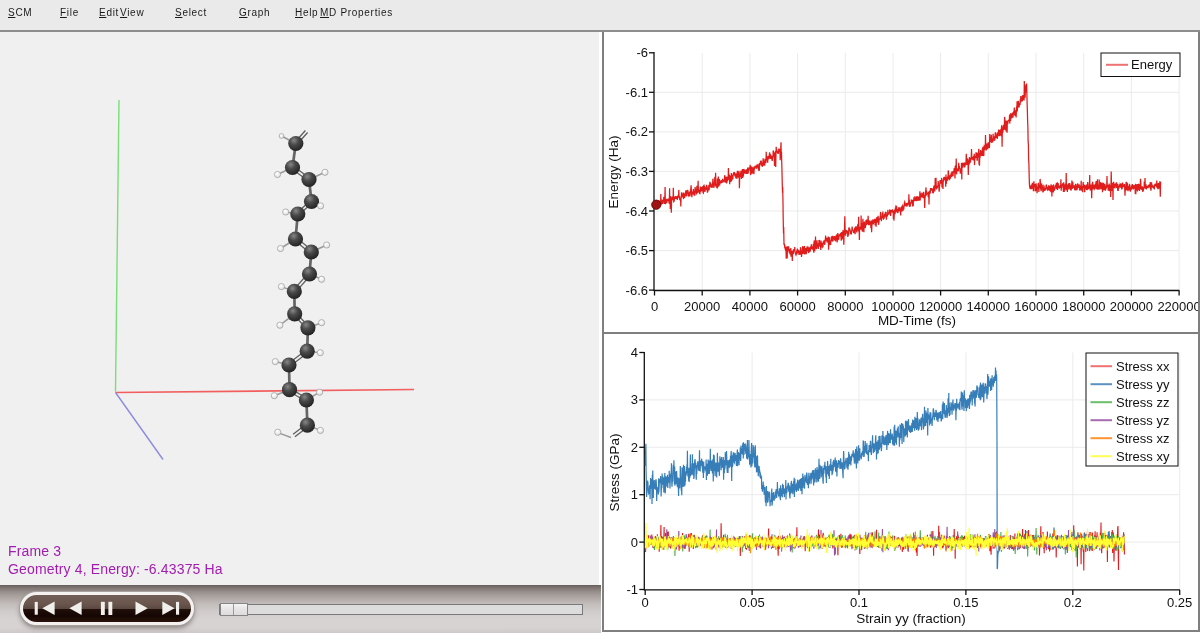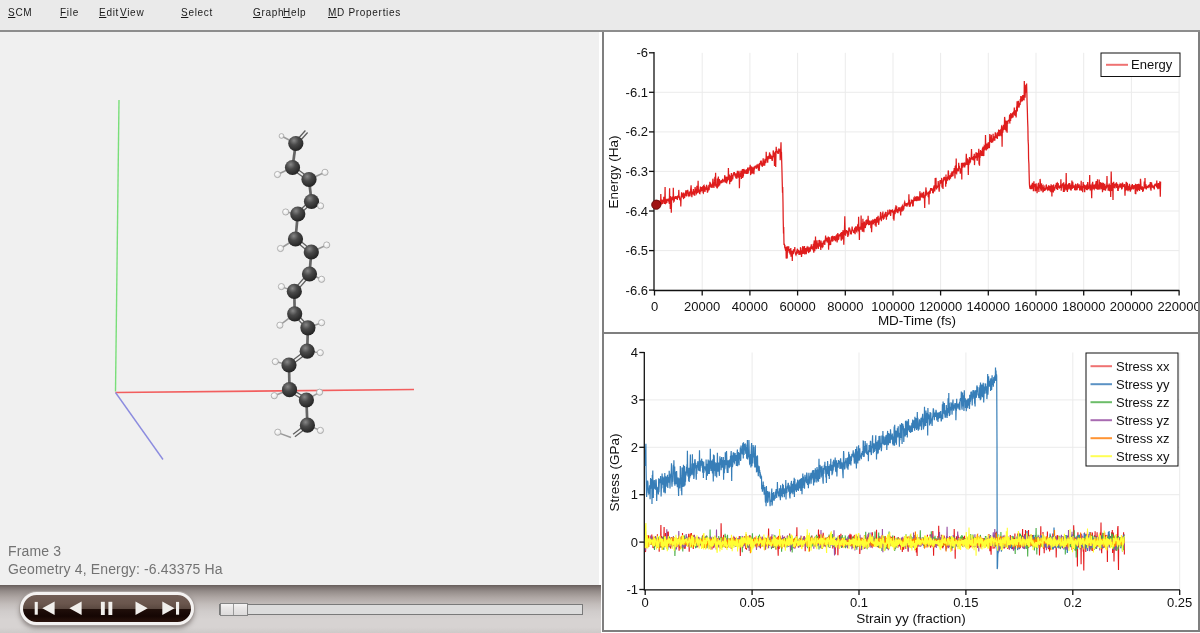--- a/index.html
+++ b/index.html
@@ -1,21 +1,21 @@
 <!DOCTYPE html>
 <html><head><meta charset="utf-8">
 <style>
 * { margin:0; padding:0; box-sizing:border-box; }
 html,body { width:1200px; height:633px; overflow:hidden;
   font-family:"Liberation Sans", sans-serif; background:#fff; }
 #menubar { position:absolute; left:0; top:0; width:1200px; height:32px;
   background:#eaeaea; border-bottom:2px solid #8d8d8d; }
 .mi { position:absolute; top:7px; font-size:10px; color:#1b1b1b; letter-spacing:0.7px; }
 #viewer { position:absolute; left:0; top:32px; width:599px; height:553px; background:#f0f0f0; }
-#ftext { position:absolute; left:8px; top:543px; font-size:14px; color:#737373; line-height:17.5px; letter-spacing:0.15px; }
+#ftext { position:absolute; left:8px; top:543px; font-size:14px; color:#a21caf; line-height:17.5px; letter-spacing:0.15px; }
 #ctrl { position:absolute; left:0; top:585px; width:601px; height:48px;
   background:linear-gradient(180deg,#665d5a 0%,#7b7270 5%,#948c89 13%,#ada5a2 25%,#c3bdbb 40%,#d0cccb 55%,#d7d3d2 72%,#d7d3d2 88%,#cecac9 100%); }
 #pill { position:absolute; left:20px; top:591.5px; width:174px; height:33px;
   border:3px solid #f4f2f1; border-radius:17px;
   background:linear-gradient(180deg,#715e56 0%,#6a564d 32%,#5b4941 50%,#200f0a 53%,#150603 78%,#2a130c 100%);
   box-shadow:0 0 0 1px #a8a19e, 0 3px 5px rgba(70,60,56,.55); }
 #track { position:absolute; left:218.5px; top:603.5px; width:364px; height:11.5px;
   background:#dcdcdc; border:1px solid #7a7a7a; }
 #thumb { position:absolute; left:219.5px; top:603px; width:28.5px; height:12.5px;
   background:linear-gradient(180deg,#f6f5f5 0%,#e9e7e7 35%,#dddbdb 100%); border:1px solid #858585; }
@@ -266,16 +266,16 @@
   </svg>
 <div class="pb" style="left:602px;top:32px;width:2px;height:599px"></div>
 <div class="pb" style="left:1198px;top:32px;width:2px;height:599px"></div>
 <div class="pb" style="left:602px;top:332px;width:598px;height:2px"></div>
 <div class="pb" style="left:602px;top:629.5px;width:598px;height:2px"></div>
 <div id="menubar"></div>
 <div class="mi" style="left:8px"><u>S</u>CM</div>
 <div class="mi" style="left:60px"><u>F</u>ile</div>
 <div class="mi" style="left:99px"><u>E</u>dit</div>
 <div class="mi" style="left:120px"><u>V</u>iew</div>
-<div class="mi" style="left:181px"><u>S</u>elect</div>
-<div class="mi" style="left:253px"><u>G</u>raph</div>
-<div class="mi" style="left:283px"><u>H</u>elp</div>
-<div class="mi" style="left:328px"><u>M</u>D Properties</div>
+<div class="mi" style="left:175px"><u>S</u>elect</div>
+<div class="mi" style="left:239px"><u>G</u>raph</div>
+<div class="mi" style="left:295px"><u>H</u>elp</div>
+<div class="mi" style="left:320px"><u>M</u>D Properties</div>
 
 </body></html>

